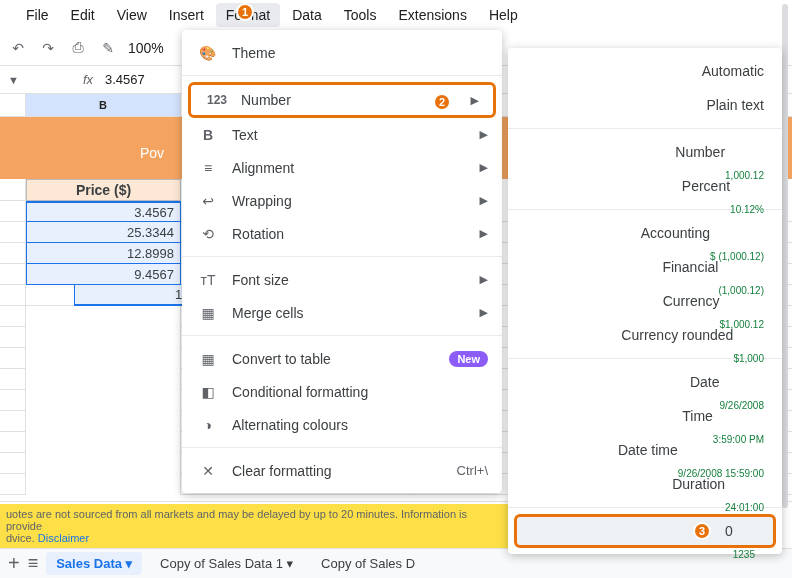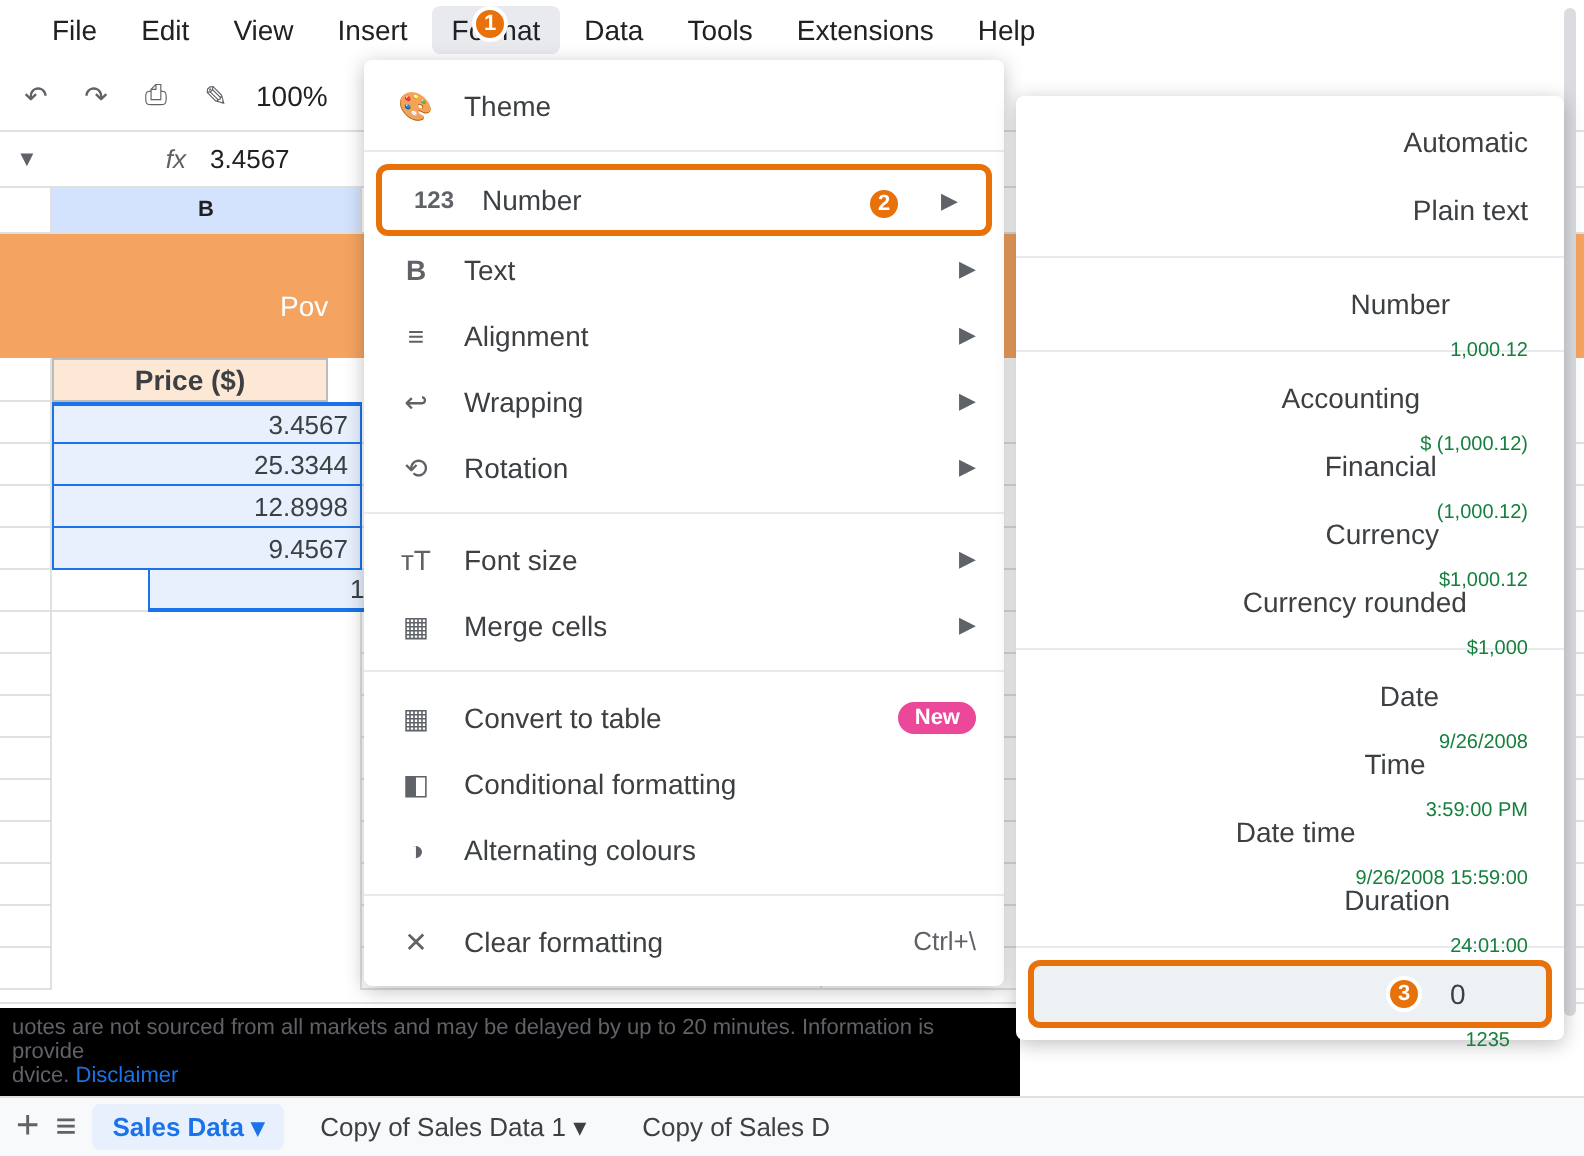--- a/index.html
+++ b/index.html
@@ -22,48 +22,48 @@
 .formula-val { font-size: 13px; color: #202124; }
 
 
 .sheet { position: relative; }
 .colhead { display: flex; border-bottom: 1px solid #e0e0e0; background: #fff; }
 .rowhead { width: 26px; border-right: 1px solid #e0e0e0; }
 .ch-cell { border-right: 1px solid #e0e0e0; height: 22px; display: flex; align-items: center; justify-content: center; font-size: 11px; color: #5f6368; background: #fff; }
 .ch-b { width: 155px; background: #d3e3fd; font-weight: bold; color: #1f1f1f; }
 .row { display: flex; border-bottom: 1px solid #e0e0e0; height: 21px; }
 .header-banner { background: #f4a460; color: #fff; height: 62px; padding-left: 140px; padding-top: 28px; font-size: 14px; }
-.price-header { background: #fce8d5; text-align: center; font-weight: bold; width: 138px; border: 1px solid #bbb; height: 22px; display:flex; align-items:center; justify-content:center;}
+.price-header { background: #fce8d5; text-align: center; font-weight: bold; width: 155px; border: 1px solid #bbb; height: 22px; display:flex; align-items:center; justify-content:center;}
 .cell-b { width: 155px; text-align: right; padding-right: 6px; border: 1px solid #1a73e8; border-top: none; background: #e8f0fe; font-size: 13px; display:flex; align-items:center; justify-content:flex-end; height: 21px; }
 .cell-first { border-top: 2px solid #1a73e8; }
 .emptyrow .cell-b { border: none; border-right: 1px solid #e0e0e0; background: #fff; }
 .spacer-col { border-right: 1px solid #e0e0e0; }
 
 
 .dropdown { position: absolute; left: 182px; top: 30px; width: 320px; background: #fff; border-radius: 4px; box-shadow: 0 2px 10px rgba(0,0,0,0.25); padding: 6px 0; z-index: 10; }
 .dd-item { display: flex; align-items: center; height: 33px; padding: 0 16px; gap: 14px; font-size: 14px; color: #3c4043; position: relative; }
 .dd-item .arrow { position: absolute; right: 14px; font-size: 11px; color: #5f6368; }
 .dd-item .shortcut { position: absolute; right: 14px; font-size: 13px; color: #5f6368; }
 .dd-icon { width: 20px; height: 20px; display: flex; align-items: center; justify-content: center; color: #5f6368; }
 .dd-sep { height: 1px; background: #e8eaed; margin: 6px 0; }
 .dd-highlight { border: 3px solid #e8710a; border-radius: 6px; margin: 0 6px; height: 36px; }
-.dd-new { background: #ec4899; color: #fff; border-radius: 10px; font-size: 11px; font-weight: bold; padding: 2px 8px; position: absolute; right: 14px; }
+.dd-new { background: #8b5cf6; color: #fff; border-radius: 10px; font-size: 11px; font-weight: bold; padding: 2px 8px; position: absolute; right: 14px; }
 
 
 .submenu { position: absolute; left: 508px; top: 48px; width: 274px; background: #fff; border-radius: 4px; box-shadow: 0 2px 10px rgba(0,0,0,0.25); padding: 6px 0; z-index: 11; }
 .sm-item { display: flex; align-items: center; justify-content: flex-end; height: 34px; padding: 0 18px; font-size: 14px; color: #3c4043; }
 .sm-item .sample { color: #15803d; font-size: 10px; margin-top: 47px; }
 .sm-sep { height: 1px; background: #e8eaed; margin: 6px 0; }
 .sm-highlight { border: 3px solid #e8710a; border-radius: 6px; background: #eef1f4; margin: 0 6px; }
 
 
 .badge { width: 18px; height: 18px; border-radius: 50%; background: #e8710a; color: #fff; font-size: 11px; font-weight: bold; display:flex; align-items:center; justify-content:center; position: absolute; border: 2px solid #fff; z-index: 30; }
 
 
-.disclaimer { position: absolute; bottom: 30px; left: 0; font-size: 11px; color: #5f6368; padding: 4px 6px; background: #000000; width: 510px; }
+.disclaimer { position: absolute; bottom: 30px; left: 0; font-size: 11px; color: #5f6368; padding: 4px 6px; background: #fde047; width: 510px; }
 .disclaimer a { color: #1a73e8; text-decoration: none; }
 .sheettabs { position: absolute; bottom: 0; left: 0; right: 0; height: 30px; display: flex; align-items: center; gap: 8px; background: #f8f9fa; border-top: 1px solid #e0e0e0; padding: 0 8px; }
 .sheettab { padding: 4px 10px; font-size: 13px; color: #3c4043; }
 .sheettab.active { background: #e8f0fe; color: #1a73e8; font-weight: bold; border-radius: 4px; }
 .hline { position: absolute; left: 0; right: 0; top: 501px; height: 1px; background: #e0e0e0;}
 .hscroll { position: absolute; left: 30px; top: 516px; width: 130px; height: 8px; background: #dadce0; border-radius: 4px; }
 
 
 .sm-scroll { position: absolute; right: 2px; top: 4px; width: 6px; height: 504px; background: #dadce0; border-radius: 3px; }
 </style>
@@ -255,20 +255,24 @@
     </div>
     <div class="sm-item">
       <span>Plain text</span>
       <span class="sample"></span>
     </div>
     <div class="sm-sep"></div>
     <div class="sm-item">
       <span>Number</span>
       <span class="sample">1,000.12</span>
     </div>
+    <div class="sm-item">
+      <span>Percent</span>
+      <span class="sample">10.12%</span>
+    </div>
     <div class="sm-sep"></div>
     <div class="sm-item">
       <span>Accounting</span>
       <span class="sample">$ (1,000.12)</span>
     </div>
     <div class="sm-item">
       <span>Financial</span>
       <span class="sample">(1,000.12)</span>
     </div>
     <div class="sm-item">

